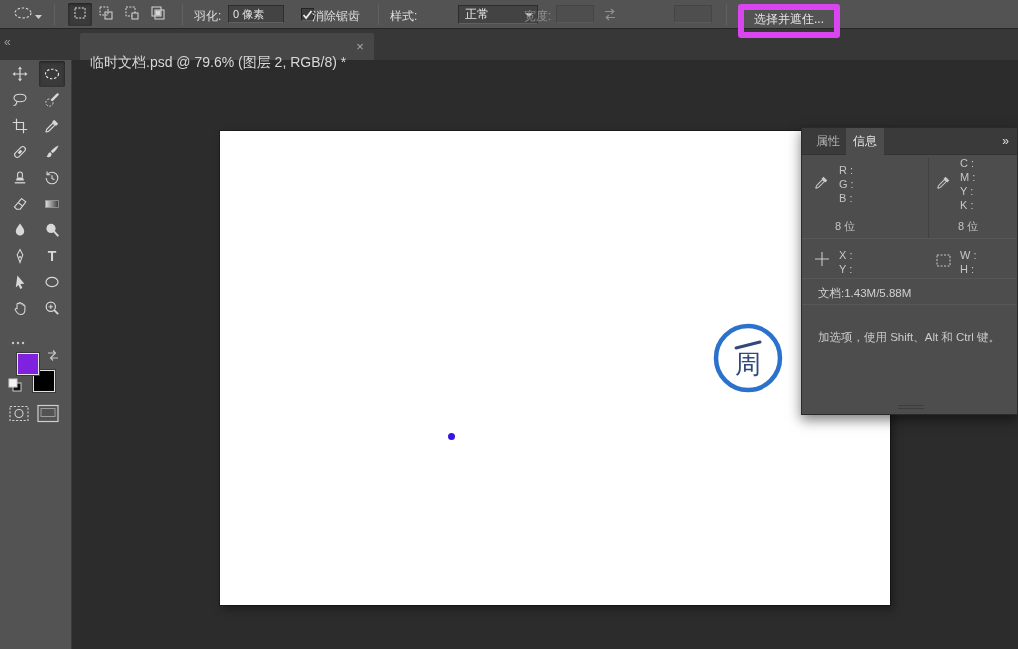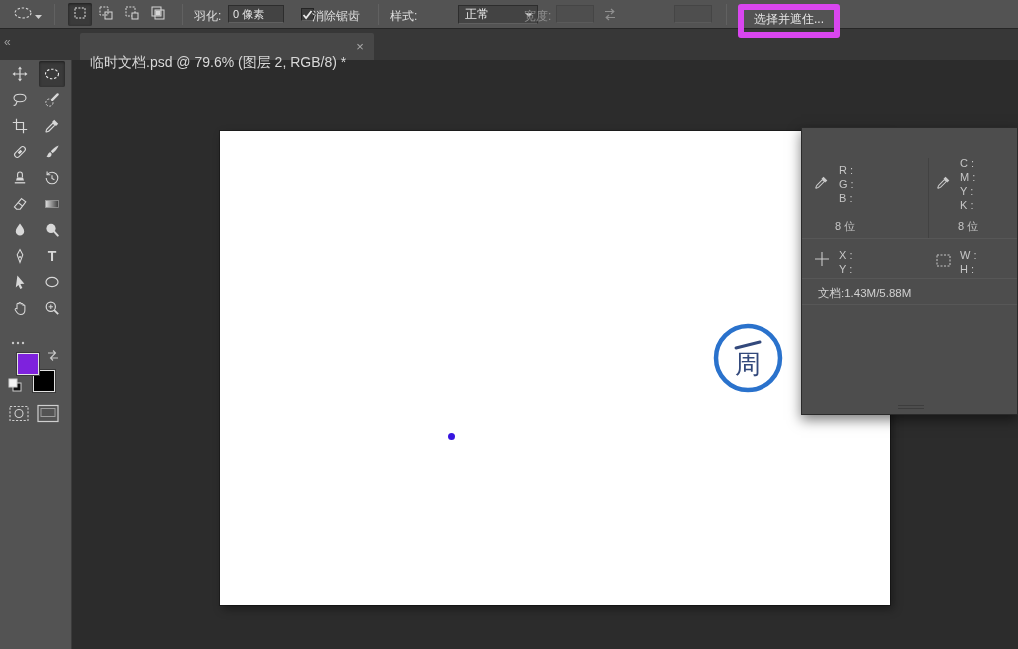--- a/index.html
+++ b/index.html
@@ -294,20 +294,25 @@
       <svg width="74" height="74" viewBox="0 0 74 74">
         <circle cx="37" cy="37" r="32" fill="#ffffff" stroke="#2a72cc" stroke-width="4.5"></circle>
         <line x1="25" y1="27" x2="49" y2="21" stroke="#33497c" stroke-width="3" stroke-linecap="round"></line>
         <text x="37" y="52" font-size="26" text-anchor="middle" fill="#33497c">周</text>
       </svg>
     </div>
   </div>
 </div>
 
 <div id="info-panel" class="abs">
+  <div class="hdr">
+    <div class="panel-tab" style="left:7px">属性</div>
+    <div class="panel-tab active" style="left:44px">信息</div>
+    <div class="panel-tab" style="right:1px; color:#e0e0e0">»</div>
+  </div>
 
   <div class="abs" style="left:12px; top:47px"><svg width="15" height="15" viewBox="0 0 16 16">
         <path d="M10.2 1.8l4 4-2.2 2.2-4-4z" fill="#c9c9c9"></path>
         <path d="M9 5 3 11c-.5.5-.8 1.7-1 2.6-.1.3.1.5.4.4.9-.2 2.1-.5 2.6-1L11 7z" fill="none" stroke="#c9c9c9" stroke-width="1.1"></path>
       </svg></div>
   <div class="p-label" style="left:37px; top:36px">R :</div>
   <div class="p-label" style="left:37px; top:50px">G :</div>
   <div class="p-label" style="left:37px; top:64px">B :</div>
   <div class="p-label" style="left:33px; top:91px">8 位</div>
 
@@ -335,15 +340,16 @@
       </svg></div>
   <div class="p-label" style="left:158px; top:121px">W :</div>
   <div class="p-label" style="left:158px; top:135px">H :</div>
 
   <div class="p-div" style="top:150px"></div>
 
   <div class="p-label" style="left:16px; top:158px; font-size:11.5px; color:#d0d0d0">文档:1.43M/5.88M</div>
 
   <div class="p-div" style="top:176px"></div>
 
+  <div class="p-label" style="left:16px; top:202px; font-size:11.5px; color:#cbcbcb">加选项，使用 Shift、Alt 和 Ctrl 键。</div>
 
   <div class="gripper"></div>
 </div>
 
 </body></html>

